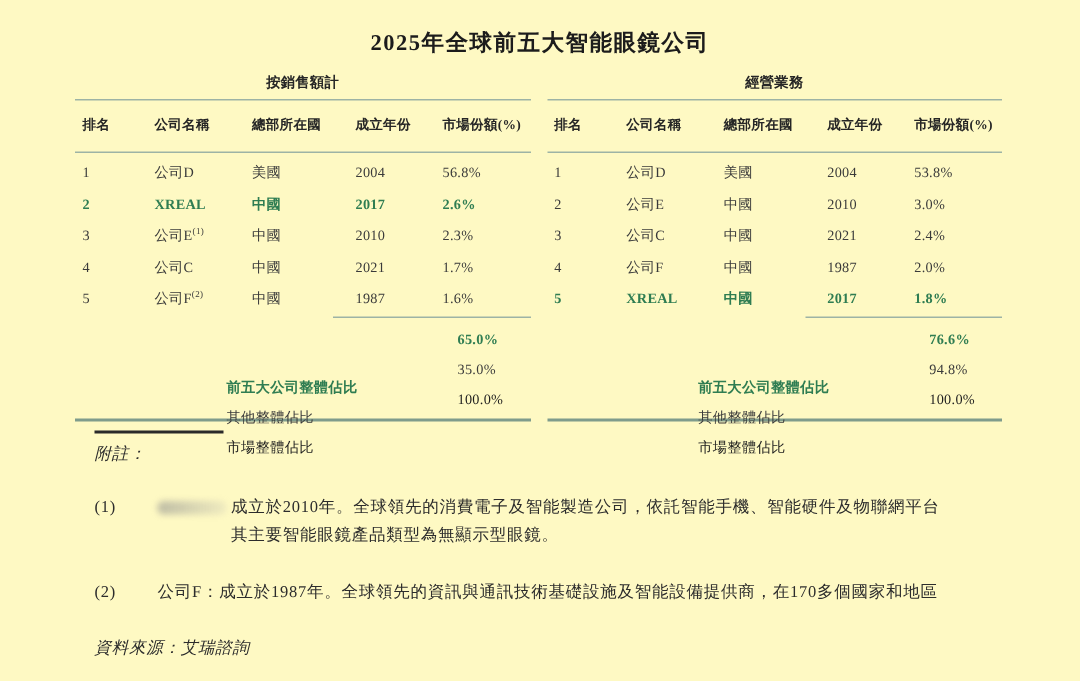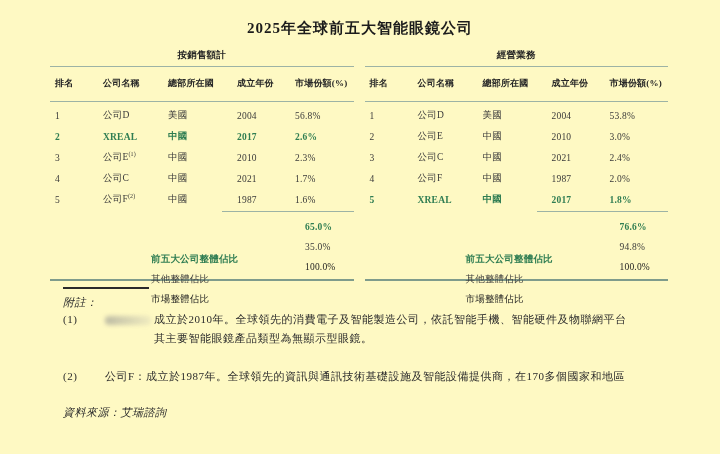--- a/index.html
+++ b/index.html
@@ -44,21 +44,21 @@
   .summary{margin-top:5px;}
   .srow{position:relative;height:20px;}
   .srow .lbl{position:absolute;left:101px;top:50%;transform:translateY(-50%);white-space:nowrap;margin-top:32px;}
   .srow .val{position:absolute;left:255px;top:50%;transform:translateY(-50%);}
   .srow.green{color:var(--green);font-weight:bold;}
   .srow.bold{color:#1c1c1c;font-weight:normal;}
   .srow.normal{color:var(--text);}
   .bottom-rule{height:2px;background:var(--rule-strong);margin-top:2px;}
   .notes{margin:6px 52px 0 63px;font-size:11px;color:#2c2c2c;letter-spacing:0.5px;}
   .note-sep{width:86px;height:2px;background:#2a2a2a;}
-  .note-heading{font-style:italic;margin-top:6px;}
+  .note-heading{font-style:italic;margin-top:6px;margin-bottom:19px;}
   .note-item{display:flex;margin-bottom:19px;line-height:19px;}
   .note-num{width:42px;flex:none;}
   .note-body{flex:1;}
   .note-line{white-space:nowrap;}
   .smear{
     display:inline-block;width:46px;height:9px;margin-right:3px;border-radius:4px;
     background:linear-gradient(90deg,rgba(140,140,140,0.55),rgba(175,175,175,0.18));
     filter:blur(2px);vertical-align:middle;
   }
   .indent2{padding-left:49px;}

